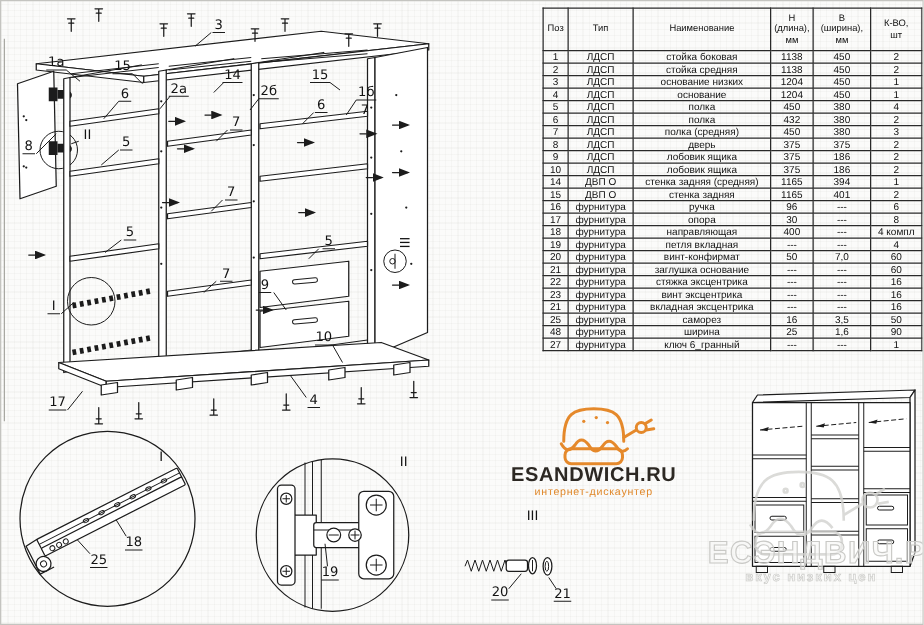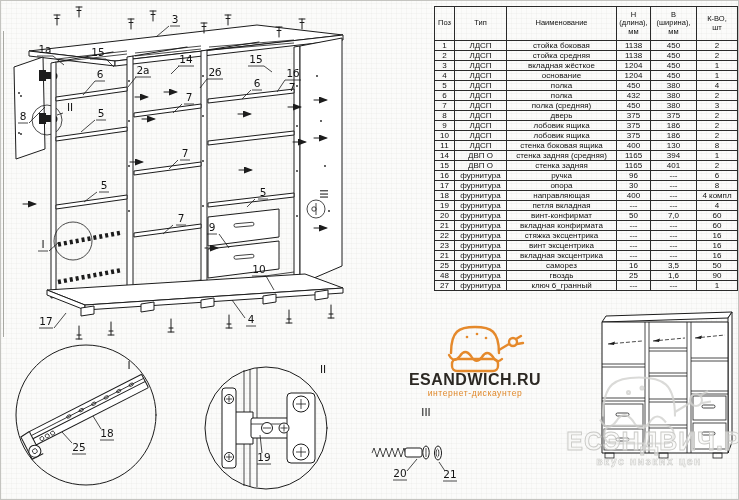--- a/index.html
+++ b/index.html
@@ -449,21 +449,21 @@
             <td>2</td>
             <td>ЛДСП</td>
             <td>стойка средняя</td>
             <td>1138</td>
             <td>450</td>
             <td>2</td>
           </tr>
           <tr>
             <td>3</td>
             <td>ЛДСП</td>
-            <td>вкладная жёсткое</td>
+            <td>основание низких</td>
             <td>1204</td>
             <td>450</td>
             <td>1</td>
           </tr>
           <tr>
             <td>4</td>
             <td>ЛДСП</td>
             <td>основание</td>
             <td>1204</td>
             <td>450</td>
@@ -509,28 +509,20 @@
             <td>186</td>
             <td>2</td>
           </tr>
           <tr>
             <td>10</td>
             <td>ЛДСП</td>
             <td>лобовик ящика</td>
             <td>375</td>
             <td>186</td>
             <td>2</td>
-          </tr>
-          <tr>
-            <td>11</td>
-            <td>ЛДСП</td>
-            <td>стенка боковая ящика</td>
-            <td>400</td>
-            <td>130</td>
-            <td>8</td>
           </tr>
           <tr>
             <td>14</td>
             <td>ДВП О</td>
             <td>стенка задняя (средняя)</td>
             <td>1165</td>
             <td>394</td>
             <td>1</td>
           </tr>
           <tr>
@@ -577,21 +569,21 @@
             <td>20</td>
             <td>фурнитура</td>
             <td>винт-конфирмат</td>
             <td>50</td>
             <td>7,0</td>
             <td>60</td>
           </tr>
           <tr>
             <td>21</td>
             <td>фурнитура</td>
-            <td>вкладная конфирмата</td>
+            <td>заглушка основание</td>
             <td>---</td>
             <td>---</td>
             <td>60</td>
           </tr>
           <tr>
             <td>22</td>
             <td>фурнитура</td>
             <td>стяжка эксцентрика</td>
             <td>---</td>
             <td>---</td>
@@ -617,21 +609,21 @@
             <td>25</td>
             <td>фурнитура</td>
             <td>саморез</td>
             <td>16</td>
             <td>3,5</td>
             <td>50</td>
           </tr>
           <tr>
             <td>48</td>
             <td>фурнитура</td>
-            <td>гвоздь</td>
+            <td>ширина</td>
             <td>25</td>
             <td>1,6</td>
             <td>90</td>
           </tr>
           <tr>
             <td>27</td>
             <td>фурнитура</td>
             <td>ключ 6_гранный</td>
             <td>---</td>
             <td>---</td>

